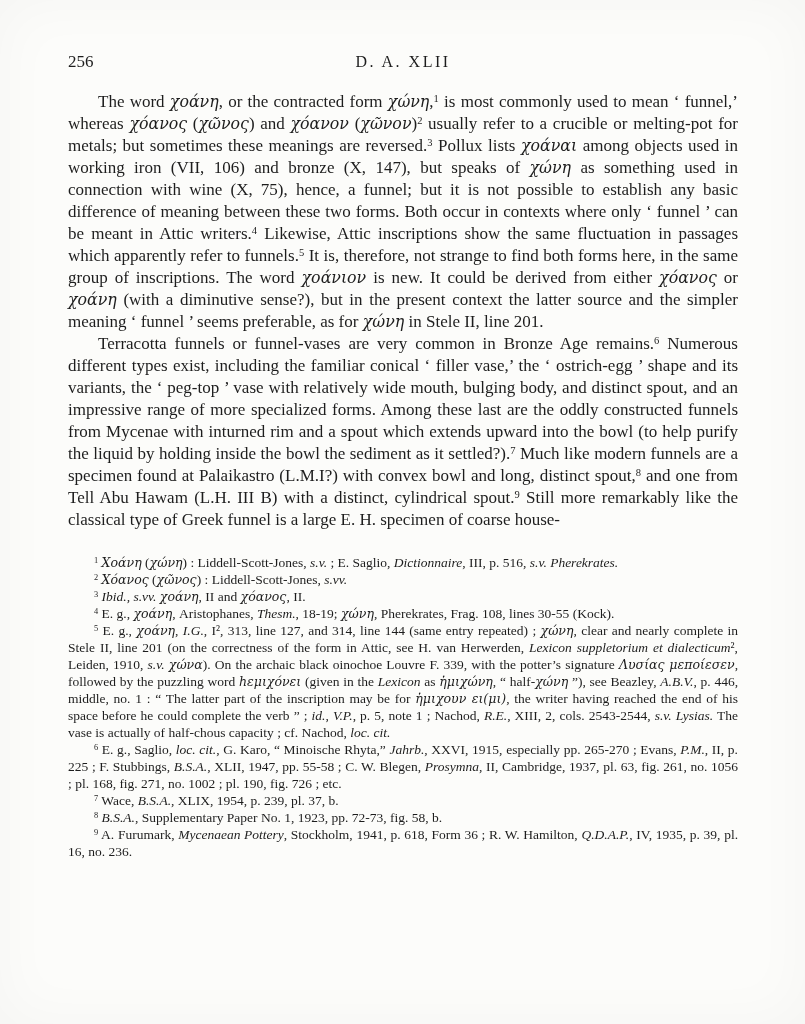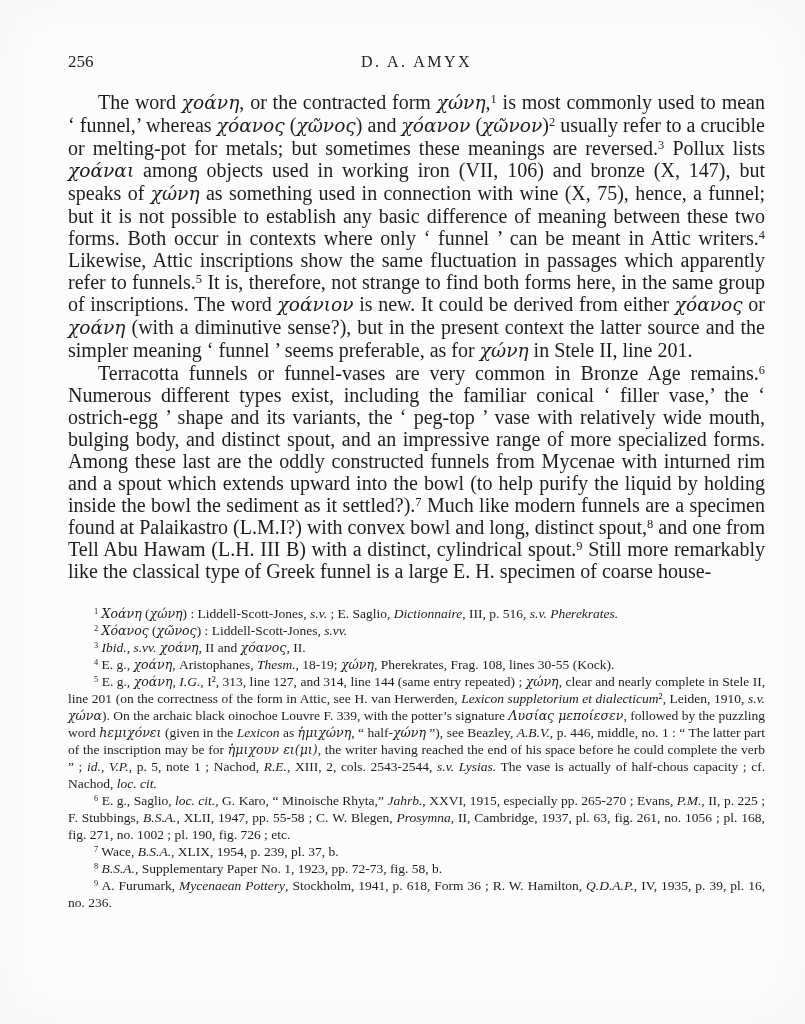--- a/index.html
+++ b/index.html
@@ -6,21 +6,21 @@
   body {
     width: 805px; height: 1024px;
     background: #f4f4f1;
     font-family: "Liberation Serif", serif;
   }
   .page {
     box-sizing: border-box;
     width: 805px; height: 1024px;
     background: #fcfcfa;
     color: #1d1d1d;
-    padding: 52px 40px 0 68px;
+    padding: 52px 67px 0 68px;
     position: relative;
     box-shadow: inset 0 0 60px rgba(0,0,0,0.03);
   }
   .page-header {
     position: relative;
     height: 22px;
     margin-bottom: 17px;
   }
   .page-number {
     position: absolute; left: 0; top: 0;
@@ -28,21 +28,21 @@
   }
   .running-head {
     position: absolute; left: 50%; top: 1px;
     transform: translateX(-50%);
     font-size: 16px;
     letter-spacing: 2.5px;
     white-space: nowrap;
   }
   .article-body p {
     margin: 0;
-    font-size: 20px;
+    font-size: 17px;
     line-height: 22px;
     text-align: justify;
     text-indent: 30px;
   }
   .footnotes-section { margin-top: 23px; }
   .footnotes-section p {
     margin: 0;
     font-size: 13.5px;
     line-height: 17px;
     text-align: justify;
@@ -57,21 +57,21 @@
     position: relative;
     top: -0.45em;
   }
 </style>
 </head>
 <body>
 
 <div class="page">
   <div class="page-header">
     <span class="page-number">256</span>
-    <span class="running-head">D. A. AMYX</span>
+    <span class="running-head">D. A. XLII</span>
   </div>
 
   <div class="article-body">
       <p><span>The word </span><span class="gk">χοάνη</span><span>, or the contracted form </span><span class="gk">χώνη</span><span>,</span><sup class="fnref">1</sup><span> is most commonly used to mean ‘ funnel,’ whereas </span><span class="gk">χόανος</span><span> (</span><span class="gk">χῶνος</span><span>) and </span><span class="gk">χόανον</span><span> (</span><span class="gk">χῶνον</span><span>)</span><sup class="fnref">2</sup><span> usually refer to a crucible or melting-pot for metals; but sometimes these meanings are reversed.</span><sup class="fnref">3</sup><span> Pollux lists </span><span class="gk">χοάναι</span><span> among objects used in working iron (VII, 106) and bronze (X, 147), but speaks of </span><span class="gk">χώνη</span><span> as something used in connection with wine (X, 75), hence, a funnel; but it is not possible to establish any basic difference of meaning between these two forms. Both occur in contexts where only ‘ funnel ’ can be meant in Attic writers.</span><sup class="fnref">4</sup><span> Likewise, Attic inscriptions show the same fluctuation in passages which apparently refer to funnels.</span><sup class="fnref">5</sup><span> It is, therefore, not strange to find both forms here, in the same group of inscriptions. The word </span><span class="gk">χοάνιον</span><span> is new. It could be derived from either </span><span class="gk">χόανος</span><span> or </span><span class="gk">χοάνη</span><span> (with a diminutive sense?), but in the present context the latter source and the simpler meaning ‘ funnel ’ seems preferable, as for </span><span class="gk">χώνη</span><span> in Stele II, line 201.</span></p>
       <p><span>Terracotta funnels or funnel-vases are very common in Bronze Age remains.</span><sup class="fnref">6</sup><span> Numerous different types exist, including the familiar conical ‘ filler vase,’ the ‘ ostrich-egg ’ shape and its variants, the ‘ peg-top ’ vase with relatively wide mouth, bulging body, and distinct spout, and an impressive range of more specialized forms. Among these last are the oddly constructed funnels from Mycenae with inturned rim and a spout which extends upward into the bowl (to help purify the liquid by holding inside the bowl the sediment as it settled?).</span><sup class="fnref">7</sup><span> Much like modern funnels are a specimen found at Palaikastro (L.M.I?) with convex bowl and long, distinct spout,</span><sup class="fnref">8</sup><span> and one from Tell Abu Hawam (L.H. III B) with a distinct, cylindrical spout.</span><sup class="fnref">9</sup><span> Still more remarkably like the classical type of Greek funnel is a large E. H. specimen of coarse house-</span></p>
     </div>
 
   <div class="footnotes-section">
       <p><sup class="fnref">1</sup><span> </span><span class="gk">Χοάνη</span><span> (</span><span class="gk">χώνη</span><span>) :  Liddell-Scott-Jones, </span><span class="it">s.v.</span><span> ; E. Saglio, </span><span class="it">Dictionnaire</span><span>, III, p. 516, </span><span class="it">s.v. Pherekrates.</span></p>
       <p><sup class="fnref">2</sup><span> </span><span class="gk">Χόανος</span><span> (</span><span class="gk">χῶνος</span><span>) :  Liddell-Scott-Jones, </span><span class="it">s.vv.</span></p>

